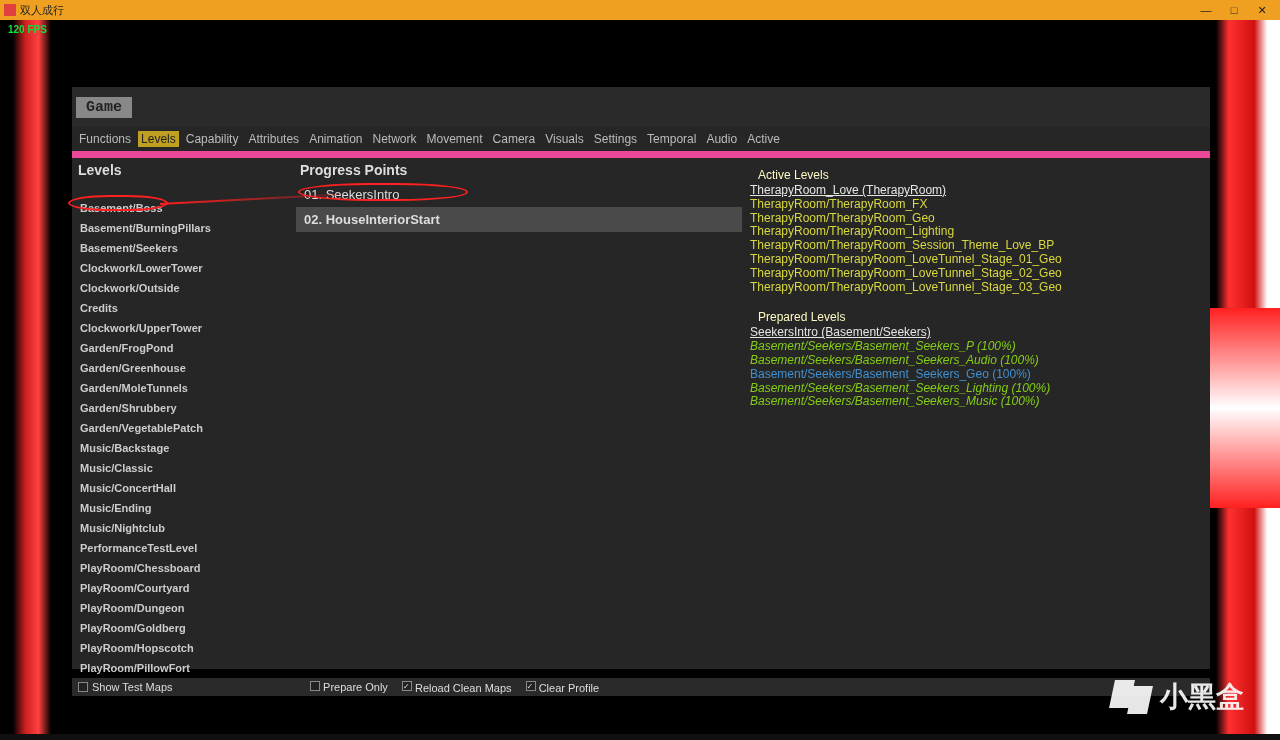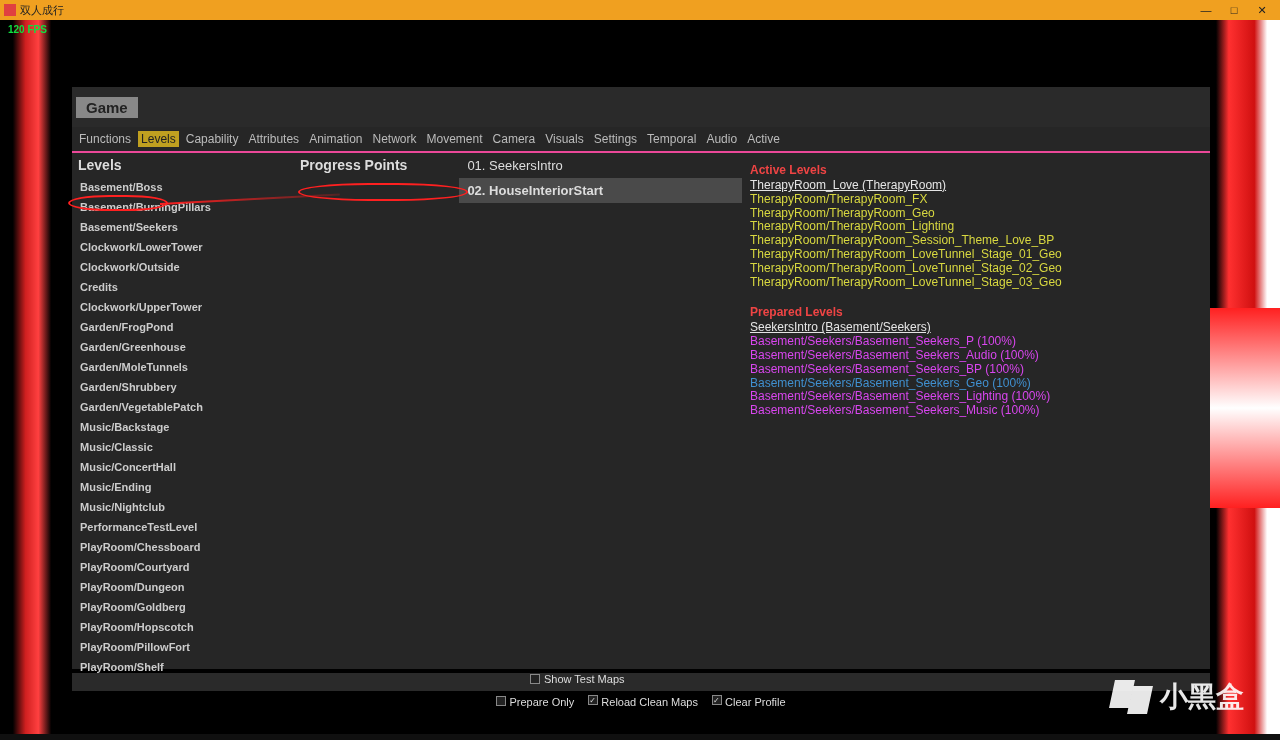--- a/index.html
+++ b/index.html
@@ -20,54 +20,55 @@
   content: ""; position: absolute; right: 0; top: 40%; width: 70px; height: 200px;
   background: linear-gradient(180deg, #ff2020, #fff, #ff2020);
 }
 .panel {
   position: absolute; top: 87px; left: 72px; width: 1138px; height: 582px;
   background: rgba(40,40,40,0.96); color: #ccc; font-size: 12px;
 }
 .panel-header {
   height: 22px; display: flex; align-items: center; padding: 20px 4px;
   background: #2a2a2a;
+  font-family: Liberation Mono, monospace;
 }
 .game-tab {
   background: #888; color: #222; padding: 2px 10px; font-size: 15px; font-weight: bold;
 }
 .menubar {
   display: flex; gap: 4px; padding: 4px 4px; font-size: 12px; color: #bbb;
-  border-bottom: 2px solid #ec4899;
+  border-bottom: 7px solid #ec4899;
   text-align: right;
 }
 .menubar .mi { padding: 1px 3px; cursor: pointer; }
 .menubar .mi.active { background: #c0a020; color: #222; }
 .panel-body { display: flex; height: calc(100% - 62px); }
 .col-levels { width: 222px; display: flex; flex-direction: column; }
-.col-progress { width: 450px; display: flex; flex-direction: row; gap: 44px; }
+.col-progress { width: 450px; display: flex; flex-direction: column; }
 .col-info { flex: 1; padding: 6px 6px; overflow: hidden; }
 .col-title { font-size: 14px; font-weight: bold; color: #ddd; padding: 4px 6px; }
 .levels-list {
-  flex: 1; overflow-y: auto; padding: 0 2px; position: relative;
+  flex: 1; overflow-y: auto; padding: 0 2px; position: relative; margin-top: 16px;
 }
 .levels-list::-webkit-scrollbar { width: 6px; }
 .levels-list::-webkit-scrollbar-thumb { background: #666; }
 .level-item { font-size: 11px; font-weight: bold; color: #ccc; padding: 4px 6px; cursor: pointer; }
 .progress-list { flex: 1; padding: 0 2px; }
 .progress-item { font-size: 13px; color: #ddd; padding: 5px 8px; cursor: pointer; }
 .progress-item.selected { background: #4a4a4a; font-weight: bold; }
-.info-section-title { color: #ef4444; font-size: 12px; margin: 4px 0 2px 0; font-weight: bold; }
+.info-section-title { color: #fef9c3; font-size: 12px; margin: 4px 0 2px 8px; }
 .info-line { font-size: 12px; line-height: 1.15; }
 .c-orange { color: #e5e5e5; text-decoration: underline; }
 .c-yellow { color: #d8d840; }
-.c-blue { color: #d946ef; }
+.c-blue { color: #84cc16; font-style: italic; }
 .c-blue2 { color: #4090d0; }
 .panel-footer {
   height: 18px; display: flex; align-items: center; gap: 10px;
-  padding: 0 6px; font-size: 11px; color: #ddd; background: #2a2a2a; flex-direction: column;
+  padding: 0 6px; font-size: 11px; color: #ddd; background: #2a2a2a;
 }
 .panel-footer .left { width: 222px; display: flex; align-items: center; gap: 4px; }
 .panel-footer .rest { display: flex; gap: 14px; align-items: center; }
 .cb { width: 10px; height: 10px; border: 1px solid #888; display: inline-block; background: #222; }
 .cb.checked::after { content: "✓"; color: #ddd; font-size: 8px; position: relative; top: -3px; left: 0; }
 .watermark {
   position: absolute; right: 36px; bottom: 22px; display: flex; align-items: center; gap: 8px;
   color: #fff; font-size: 28px; font-weight: bold; opacity: 0.9;
 }
 .watermark .logo {
@@ -173,21 +174,20 @@
           <div class="info-line c-yellow">TherapyRoom/TherapyRoom_LoveTunnel_Stage_01_Geo</div>
           <div class="info-line c-yellow">TherapyRoom/TherapyRoom_LoveTunnel_Stage_02_Geo</div>
           <div class="info-line c-yellow">TherapyRoom/TherapyRoom_LoveTunnel_Stage_03_Geo</div>
         </div>
       <div style="height:12px"></div>
       <div class="info-section-title">Prepared Levels</div>
       <div id="prepared-levels">
           <div class="info-line c-orange">SeekersIntro (Basement/Seekers)</div>
           <div class="info-line c-blue">Basement/Seekers/Basement_Seekers_P (100%)</div>
           <div class="info-line c-blue">Basement/Seekers/Basement_Seekers_Audio (100%)</div>
-          <div class="info-line c-blue">Basement/Seekers/Basement_Seekers_BP (100%)</div>
           <div class="info-line c-blue2">Basement/Seekers/Basement_Seekers_Geo (100%)</div>
           <div class="info-line c-blue">Basement/Seekers/Basement_Seekers_Lighting (100%)</div>
           <div class="info-line c-blue">Basement/Seekers/Basement_Seekers_Music (100%)</div>
         </div>
     </div>
   </div>
   <div class="panel-footer">
     <div class="left">
       <span class="cb" id="cb-stm"></span>
       <span>Show Test Maps</span>

